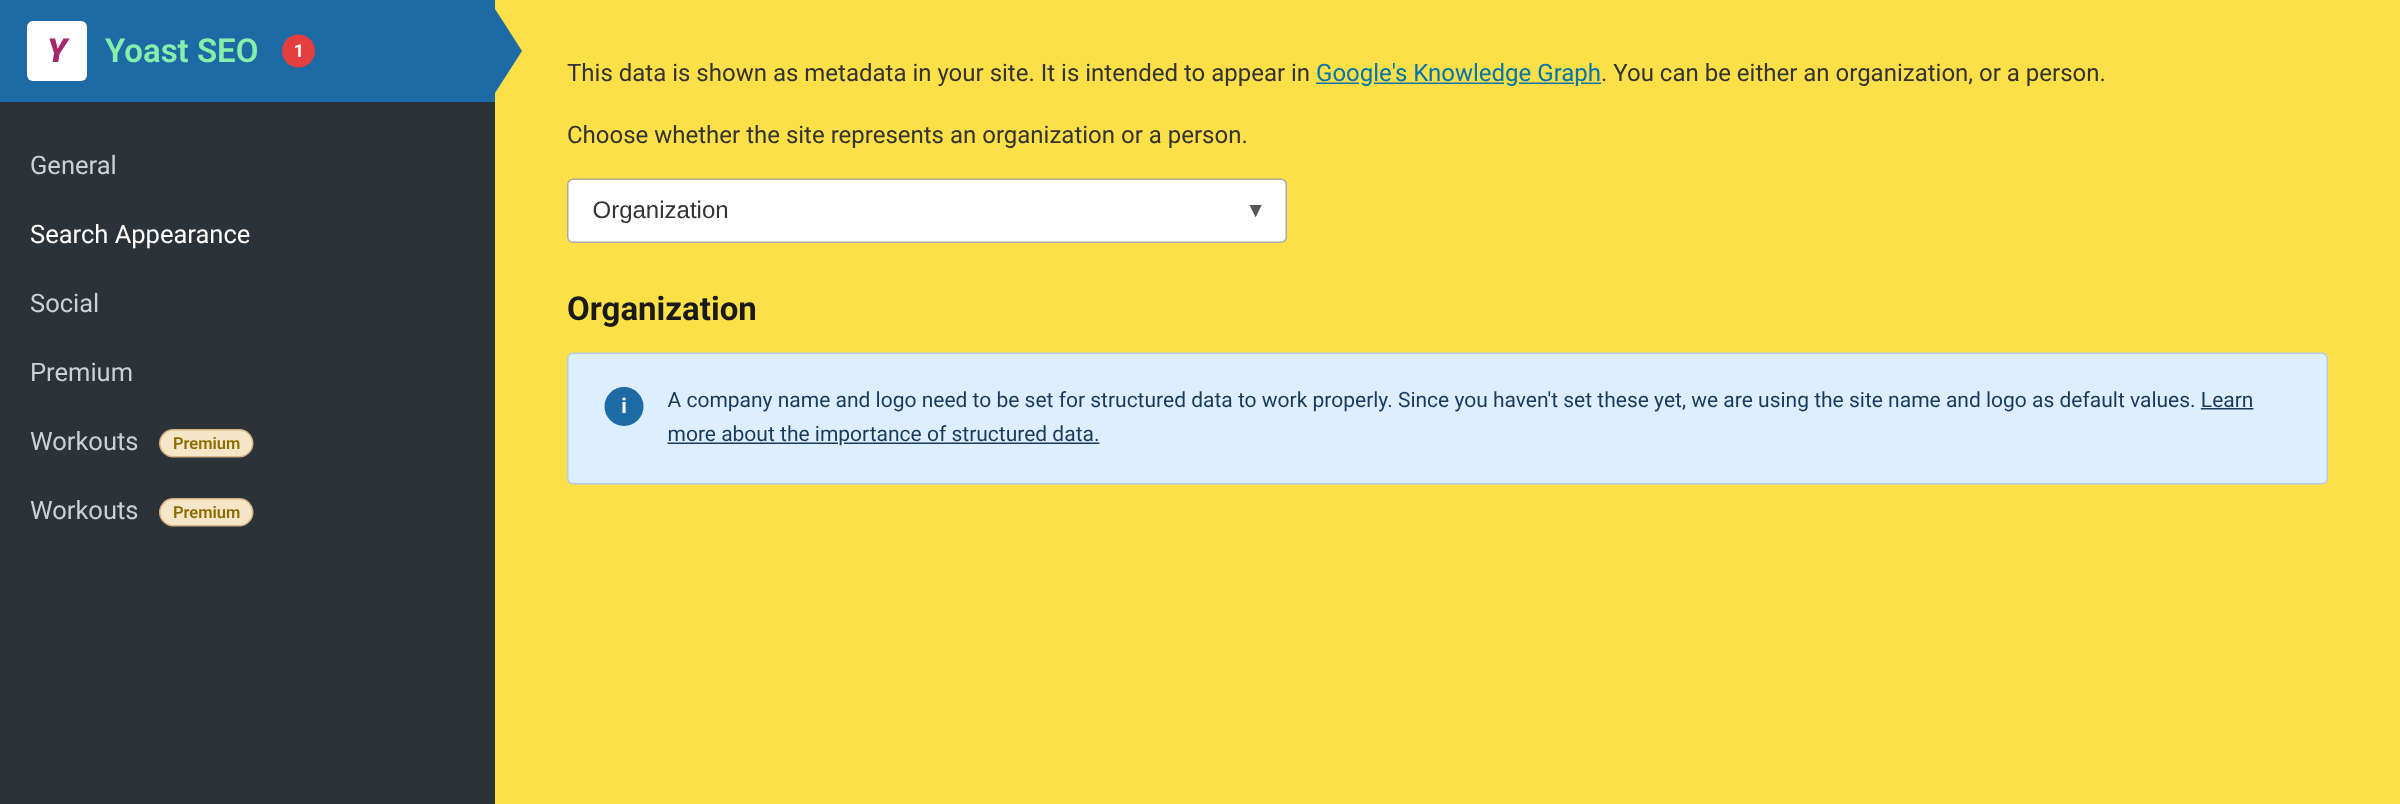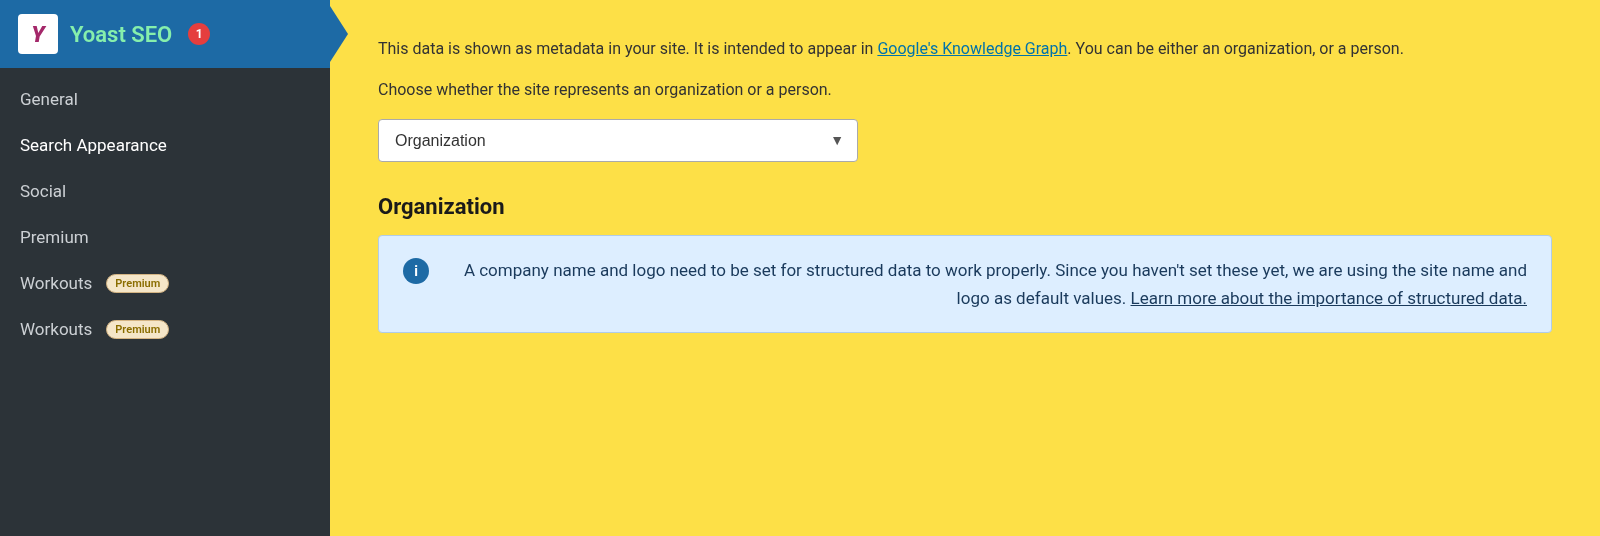--- a/index.html
+++ b/index.html
@@ -71,21 +71,21 @@
       transform: translateY(-50%);
       width: 0;
       height: 0;
       border-top: 28px solid transparent;
       border-bottom: 28px solid transparent;
       border-left: 18px solid #1d6aa5;
     }
 
     .sidebar-nav {
       flex: 1;
-      padding-top: 8px;
+      padding-top: 20px;
     }
 
     .nav-item {
       display: flex;
       align-items: center;
       padding: 13px 20px;
       color: #ccd0d4;
       font-size: 17px;
       cursor: pointer;
       text-decoration: none;
@@ -190,24 +190,23 @@
       display: flex;
       align-items: center;
       justify-content: center;
       color: white;
       font-weight: 700;
       font-size: 14px;
       margin-top: 2px;
     }
 
     .info-text {
-      font-size: 17px;
+      font-size: 14px;
       color: #1a3a5c;
       line-height: 1.65;
-      text-align: right;
     }
 
     .info-link {
       color: #1a3a5c;
       text-decoration: underline;
     }
   </style>
 </head>
 <body>
 

